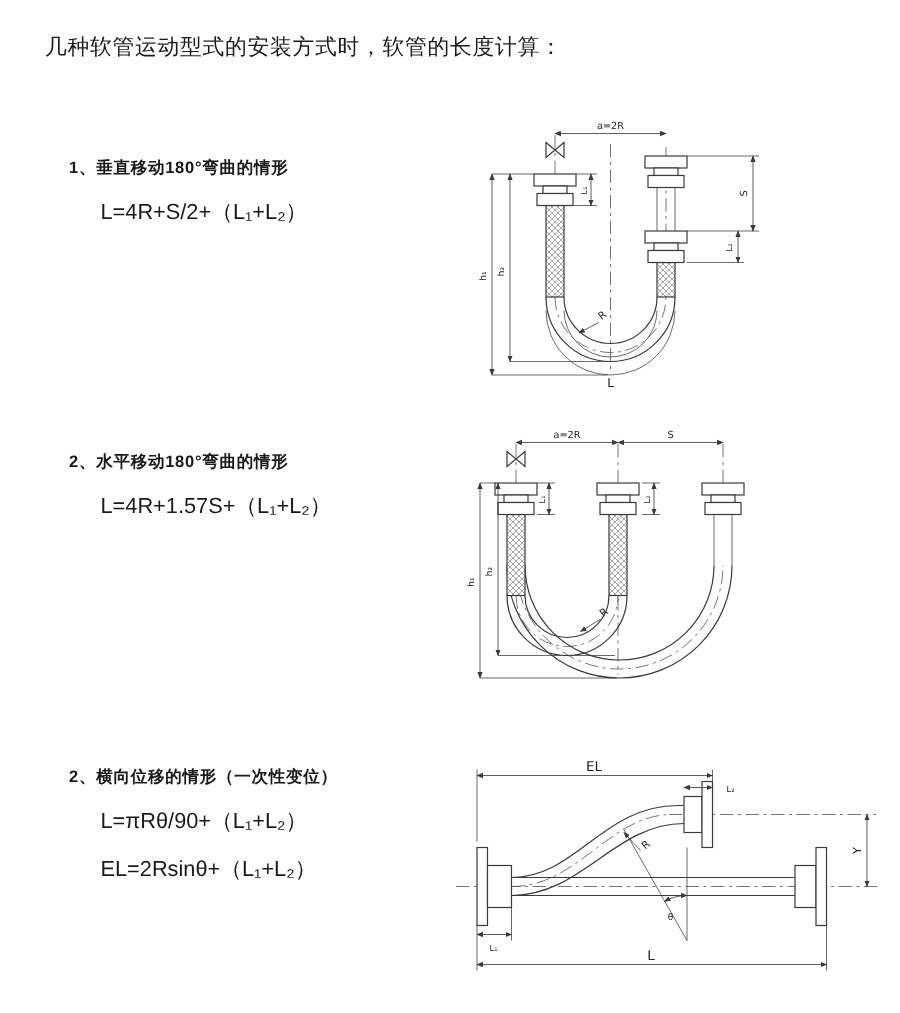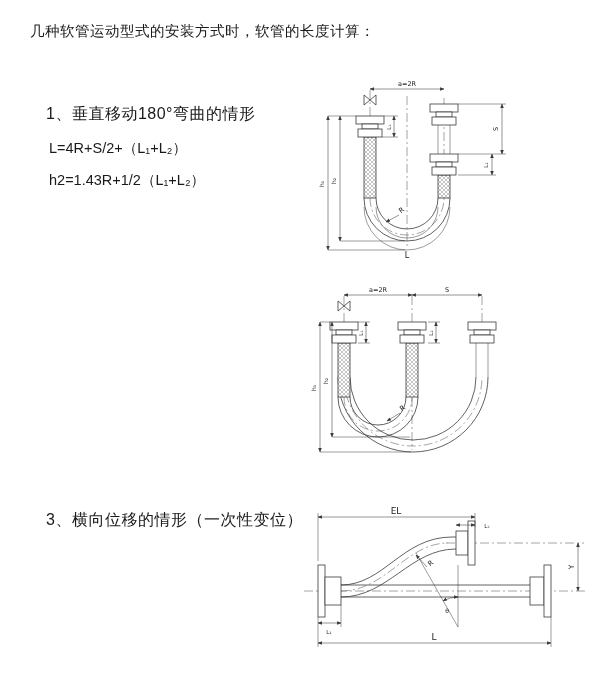--- a/index.html
+++ b/index.html
@@ -1,21 +1,21 @@
 <!DOCTYPE html>
 <html><head>
 <meta charset="utf-8">
 <style>
   html,body{margin:0;padding:0}
   body{width:600px;height:675px;background:#ffffff;position:relative;overflow:hidden;
        font-family:"Liberation Sans","DejaVu Sans",sans-serif;color:#1a1a1a}
   .title{position:absolute;left:30px;top:22px;font-size:14.5px;font-weight:400;letter-spacing:.5px;white-space:nowrap}
   .section{position:absolute;left:46px;white-space:nowrap}
-  .heading{font-size:16px;font-weight:400;letter-spacing:.5px}
-  .formulas{margin-left:3px;margin-top:8px}
+  .heading{font-size:11px;font-weight:700;letter-spacing:.5px}
+  .formulas{margin-left:21px;margin-top:8px}
   .formula{font-size:14.5px;height:31.5px;line-height:31.5px;font-weight:400}
   #sec1{top:104px}
   #sec2{top:300px}
   #sec3{top:510px}
   .dwg{position:absolute}
   #dwg1{left:306px;top:76px}
   #dwg2{left:304px;top:282px}
   #dwg3{left:296px;top:503px}
   .dwg .ln{stroke:#3a3a3a;stroke-width:.8;fill:none}
   .dwg .thin{stroke:#3a3a3a;stroke-width:.5;fill:none}
@@ -27,32 +27,35 @@
 </style>
 </head>
 <body>
 
 <div class="title">几种软管运动型式的安装方式时，软管的长度计算：</div>
 
 <div class="section" id="sec1">
   <div class="heading">1、垂直移动180°弯曲的情形</div>
   <div class="formulas">
     <div class="formula">L=4R+S/2+（L₁+L₂）</div>
-    <div class="formula">h2=1.43R+1/2（L₁+L₂）</div>
   </div>
 </div>
 
 <div class="section" id="sec2">
+  <div class="heading">2、水平移动180°弯曲的情形</div>
   <div class="formulas">
+    <div class="formula">L=4R+1.57S+（L₁+L₂）</div>
   </div>
 </div>
 
 <div class="section" id="sec3">
-  <div class="heading">3、横向位移的情形（一次性变位）</div>
+  <div class="heading">2、横向位移的情形（一次性变位）</div>
   <div class="formulas">
+    <div class="formula">L=πRθ/90+（L₁+L₂）</div>
+    <div class="formula">EL=2Rsinθ+（L₁+L₂）</div>
   </div>
 </div>
 
 <svg id="dwg1" class="dwg" width="235" height="184" viewBox="0 0 235 184">
   <defs>
     <marker id="ar1" viewBox="0 0 10 10" refX="9" refY="5" markerWidth="8" markerHeight="8" orient="auto-start-reverse">
       <path d="M0,1 L10,5 L0,9 z" fill="#3a3a3a"></path>
     </marker>
     <pattern id="ht1" patternUnits="userSpaceOnUse" width="4" height="4">
       <rect width="4" height="4" fill="#fff"></rect>

